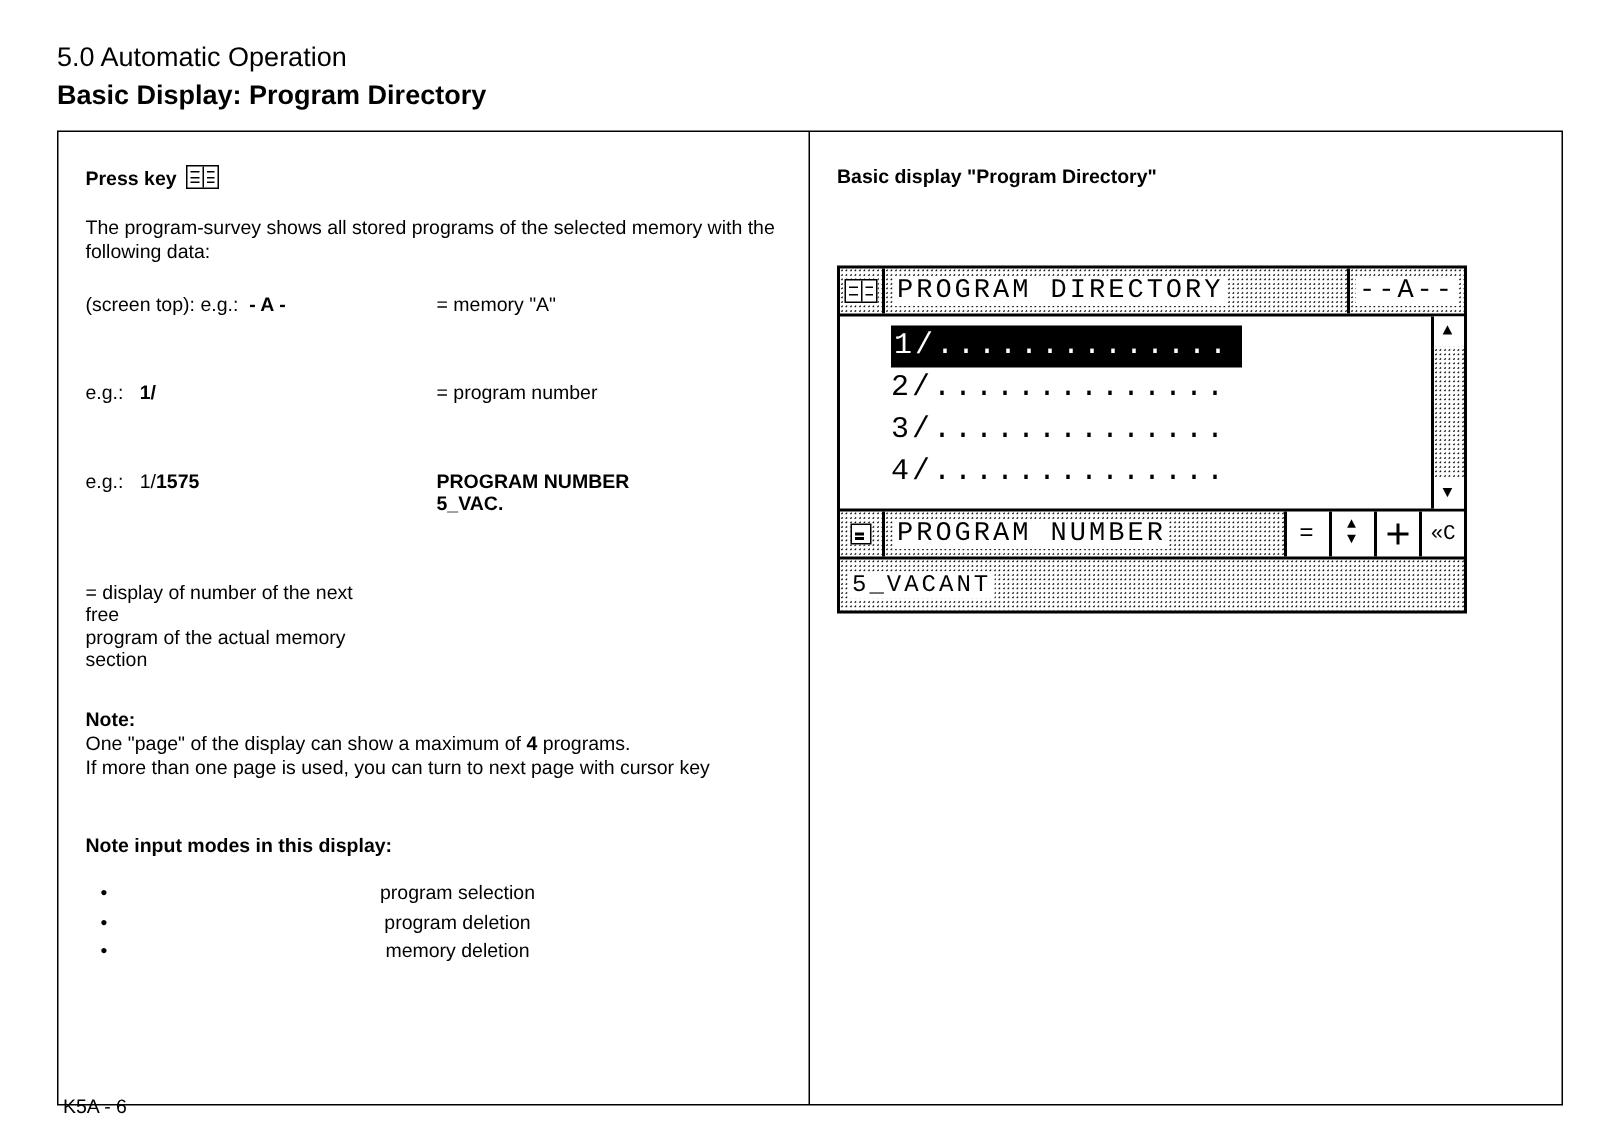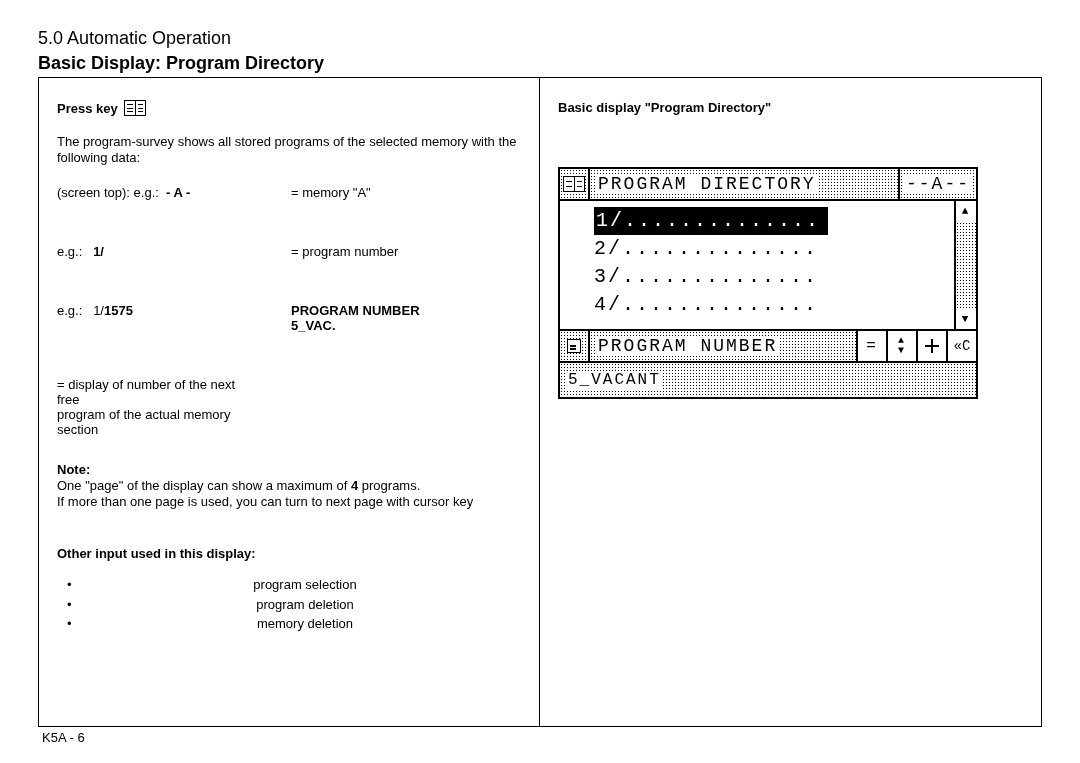--- a/index.html
+++ b/index.html
@@ -1,19 +1,19 @@
 <!DOCTYPE html>
 <html><head>
 <meta charset="utf-8">
 <style>
   * { box-sizing: border-box; margin: 0; padding: 0; }
   html, body { width: 1080px; height: 763px; font-family: Arial, Helvetica, sans-serif; font-size: 13px; color: #000; background: #fff; }
   .page { width: 1080px; height: 763px; padding: 28px 38px 18px 38px; position: relative; }
   .chapter { font-size: 18px; margin-bottom: 4px; }
-  .title { font-size: 18px; font-weight: bold; margin-bottom: 3px; }
+  .title { font-size: 18px; font-weight: bold; margin-bottom: 13px; }
   .frame { border: 1.5px solid #000; height: 650px; display: flex; }
   .col-left { width: 50%; border-right: 1px solid #000; padding: 22px 18px; }
   .col-right { width: 50%; padding: 22px 18px; }
   .b { font-weight: bold; }
   .press-row { display: flex; align-items: center; gap: 6px; margin-bottom: 18px; }
   .key-icon { display: inline-flex; border: 1.5px solid #000; height: 16px; width: 22px; }
   .key-icon .half { width: 50%; display: flex; flex-direction: column; justify-content: space-evenly; padding: 1px 2px; }
   .key-icon .half + .half { border-left: 1px solid #000; }
   .key-icon .line { height: 1px; background: #000; }
   .para { margin-bottom: 18px; line-height: 1.25; }
@@ -103,21 +103,21 @@
           <div>program of the actual memory section</div>
         </div>
       </div>
 
       <div class="note-block">
         <div class="b">Note:</div>
         <div>One "page" of the display can show a maximum of <span class="b">4</span> programs.</div>
         <div>If more than one page is used, you can turn to next page with cursor key</div>
       </div>
 
-      <div class="modes-head">Other input used in this display:</div>
+      <div class="modes-head">Note input modes in this display:</div>
       <ul class="modes">
         <li>program selection</li>
         <li>program deletion</li>
         <li>memory deletion</li>
       </ul>
     </div>
 
     <div class="col-right">
       <div class="b">Basic display "Program Directory"</div>
 

